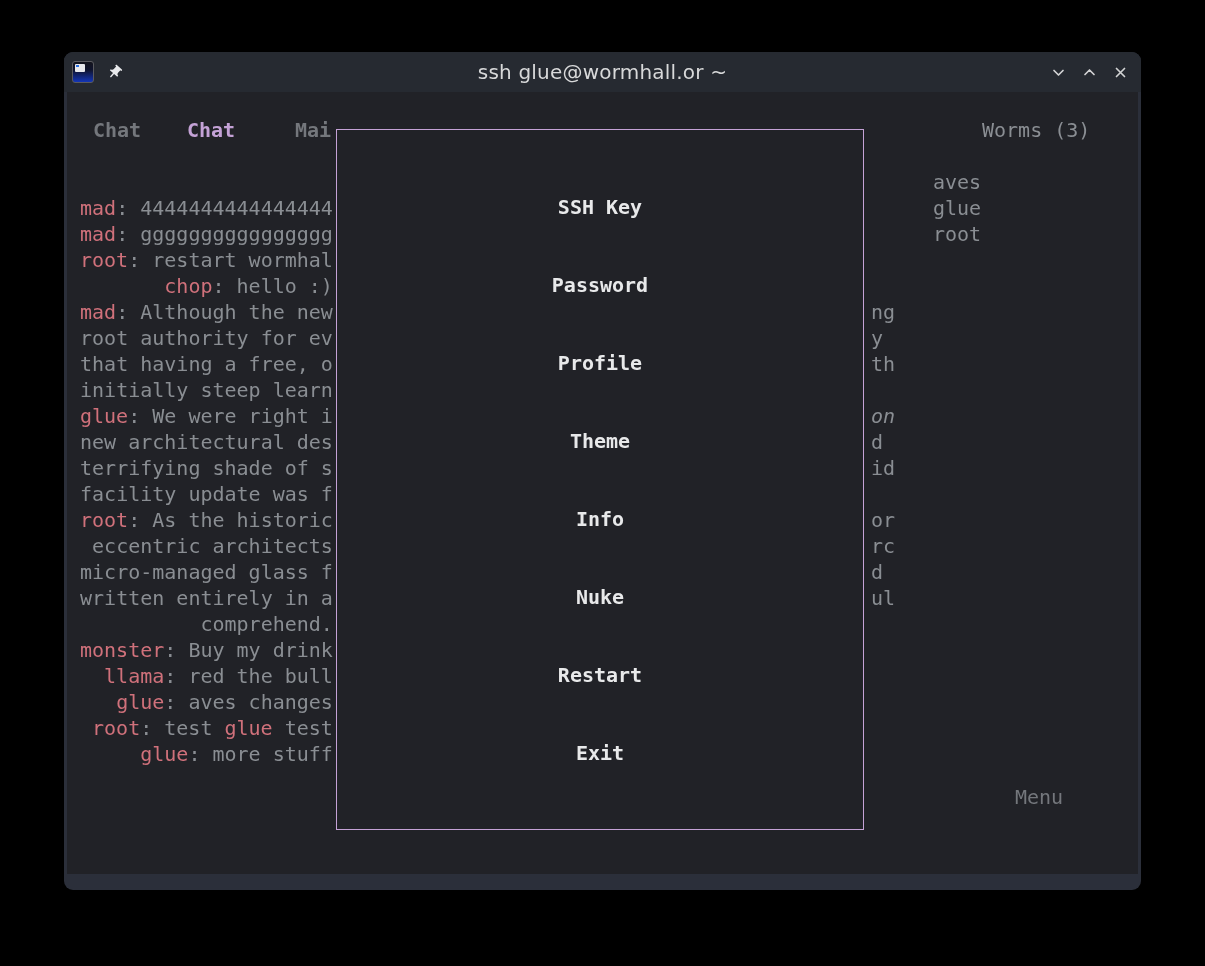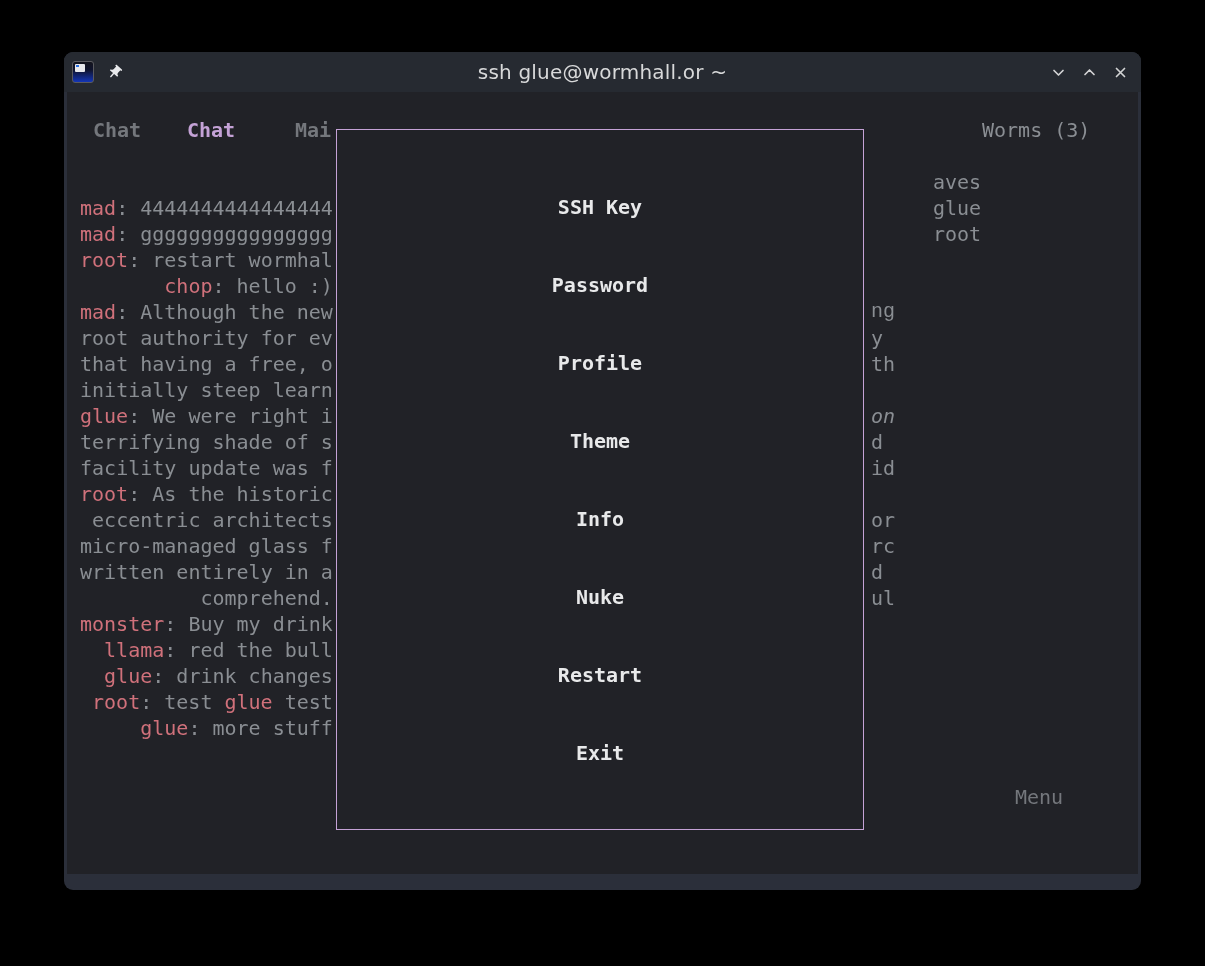--- a/index.html
+++ b/index.html
@@ -146,35 +146,36 @@
     <div class="chat" id="chat">
         <div class="chat-line"><span class="uname">mad</span><span>: </span><span>4444444444444444</span></div>
         <div class="chat-line"><span class="uname">mad</span><span>: </span><span>gggggggggggggggg</span></div>
         <div class="chat-line"><span class="uname">root</span><span>: </span><span>restart wormhal</span></div>
         <div class="chat-line"><span class="uname">chop</span><span>: </span><span>hello :)</span></div>
         <div class="chat-line"><span class="uname">mad</span><span>: </span><span>Although the new</span></div>
         <div class="chat-line"><span>root authority for ev</span></div>
         <div class="chat-line"><span>that having a free, o</span></div>
         <div class="chat-line"><span>initially steep learn</span></div>
         <div class="chat-line"><span class="uname">glue</span><span>: </span><span>We were right i</span></div>
+        <div class="chat-line"><span>new architectural des</span></div>
         <div class="chat-line"><span>terrifying shade of s</span></div>
         <div class="chat-line"><span>facility update was f</span></div>
         <div class="chat-line"><span class="uname">root</span><span>: </span><span>As the historic</span></div>
         <div class="chat-line"><span>eccentric architects</span></div>
         <div class="chat-line"><span>micro-managed glass f</span></div>
         <div class="chat-line"><span>written entirely in a</span></div>
         <div class="chat-line"><span>comprehend.</span></div>
         <div class="chat-line"><span class="uname">monster</span><span>: </span><span>Buy my drink</span></div>
         <div class="chat-line"><span class="uname">llama</span><span>: </span><span>red the bull</span></div>
-        <div class="chat-line"><span class="uname">glue</span><span>: </span><span>drink changes</span></div>
+        <div class="chat-line"><span class="uname">glue</span><span>: </span><span>aves changes</span></div>
         <div class="chat-line"><span class="uname">root</span><span>: </span><span>test </span><span class="mention">glue</span><span> test</span></div>
         <div class="chat-line"><span class="uname">glue</span><span>: </span><span>more stuff</span></div>
       </div>
     <div class="chat-right" id="chat-right">
-        <div class="frag" style="top: 104px; font-family: Liberation Mono, monospace;">ng</div>
+        <div class="frag" style="top: 104px;">ng</div>
         <div class="frag" style="top: 130px;">y</div>
         <div class="frag" style="top: 156px;">th</div>
         <div class="frag" style="top: 208px; font-style: italic;">on</div>
         <div class="frag" style="top: 234px;">d</div>
         <div class="frag" style="top: 260px;">id</div>
         <div class="frag" style="top: 312px;">or</div>
         <div class="frag" style="top: 338px;">rc</div>
         <div class="frag" style="top: 364px;">d</div>
         <div class="frag" style="top: 390px;">ul</div>
       </div>

